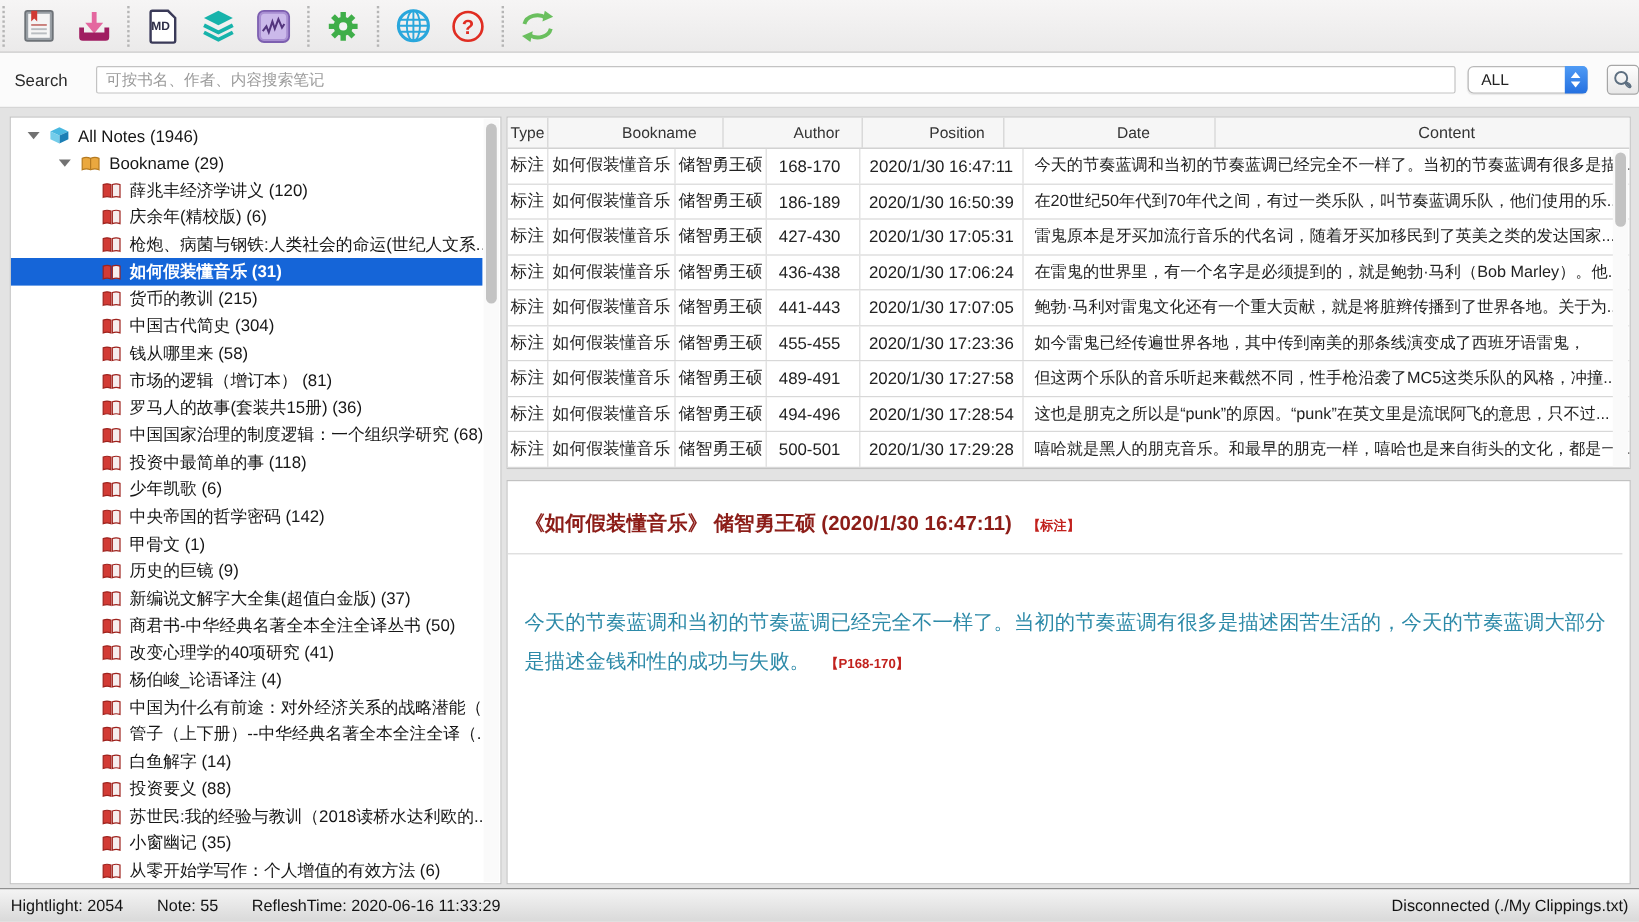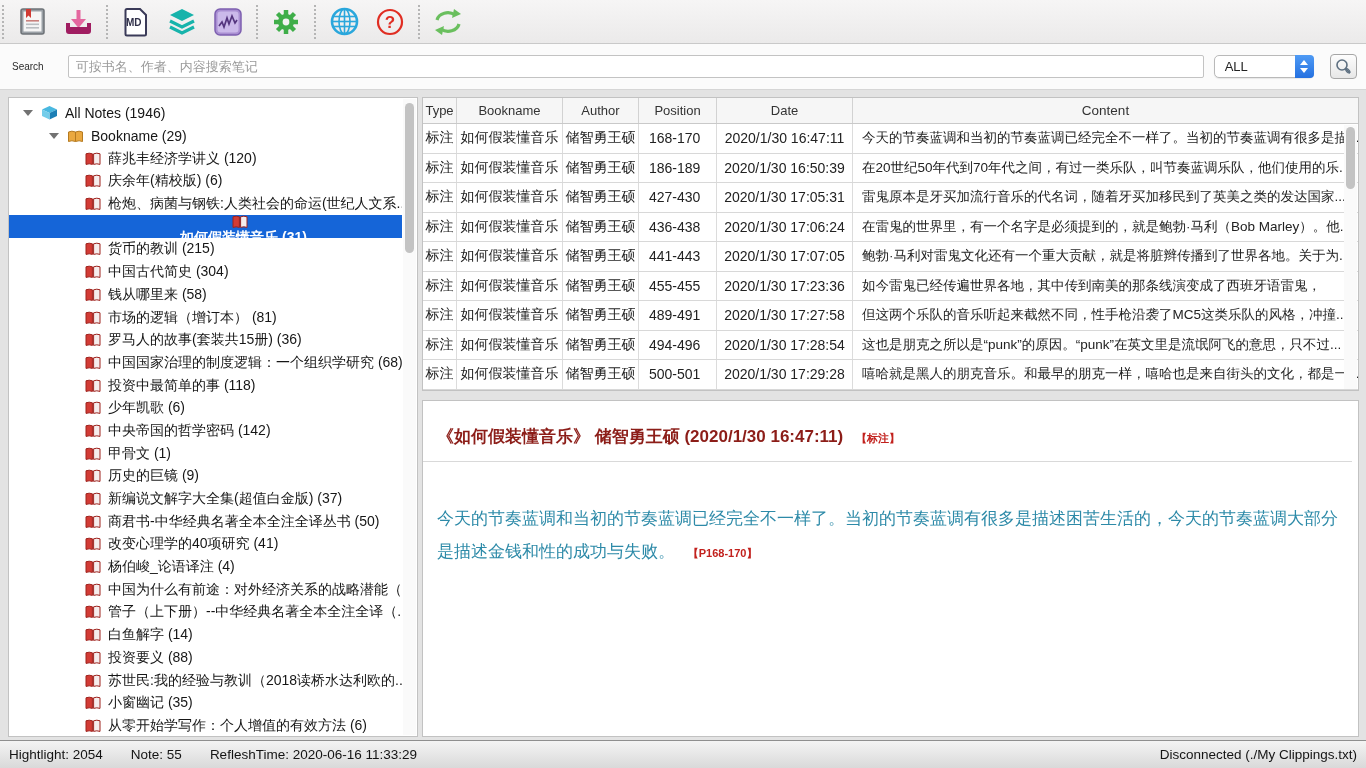--- a/index.html
+++ b/index.html
@@ -14,21 +14,21 @@
   .sep.first { margin-left:2px; }
   .tool-btn { width:34px; height:34px; display:flex; align-items:center; justify-content:center;
     margin:0 6px; position:relative; }
   .tool-btn svg { display:block; }
   .md-label { position:absolute; font-size:10px; font-weight:bold; color:#2e2e48; top:12px; left:7px; letter-spacing:0; }
   .help-glyph { position:absolute; font-size:17px; font-weight:bold; color:#e02d22; top:8px; left:0; right:0; text-align:center; }
 
   
   .searchbar { position:absolute; top:44px; left:0; right:0; height:46px; background:#fbfbfb;
     border-bottom:1px solid #d6d6d6; display:flex; align-items:center; }
-  .search-label { font-size:10px; color:#2b2b2b; margin-left:12px; }
+  .search-label { font-size:14px; color:#2b2b2b; margin-left:12px; }
   .search-input { margin-left:24px; width:1136px; height:23px; border:1px solid #c3c3c3; border-radius:2px;
     font-size:13px; padding:0 7px; color:#333; background:#fff; outline:none; }
   .search-input::placeholder { color:#9a9a9a; }
   .filter-select { margin-left:10px; width:100px; height:23px; background:#fff; border:1px solid #b9b9b9;
     border-radius:5px; display:flex; align-items:center; position:relative; box-shadow:0 1px 1px rgba(0,0,0,.08); }
   .filter-value { font-size:13px; color:#222; margin-left:10px; flex:1; }
   .stepper { width:19px; height:23px; background:linear-gradient(#4f9bf5,#2470e0); border-radius:0 4px 4px 0;
     position:relative; margin-right:-1px; }
   .stepper .up { position:absolute; left:5px; top:5px; width:0; height:0;
     border-left:4.5px solid transparent; border-right:4.5px solid transparent; border-bottom:5px solid #fff; }
@@ -45,29 +45,29 @@
     border:1px solid #c2c2c2; overflow:hidden; }
   .tree { padding-top:4px; padding-right:15px; }
   .tree-row { display:flex; align-items:center; height:22.7px; font-size:14px; color:#161616; white-space:nowrap; }
   .tree-row .tri { width:0; height:0; border-left:5px solid transparent; border-right:5px solid transparent;
     border-top:6px solid #727272; margin-right:8px; flex:0 0 auto; }
   .tree-row .t-icon { flex:0 0 auto; margin-right:7px; }
   .tree-label { overflow:hidden; }
   .row-root { padding-left:14px; }
   .row-group { padding-left:40px; }
   .row-book { padding-left:76px; }
-  .tree-row.selected { background:#1565d8; color:#fff; font-weight:bold;flex-direction:column; }
+  .tree-row.selected { background:#1565d8; color:#fff; font-weight:bold; }
   .sb-scroll { position:absolute; right:1px; top:1px; bottom:1px; width:13px; background:#fafafa; }
   .sb-thumb { position:absolute; right:2px; top:4px; width:9px; height:150px; border-radius:5px; background:#c3c3c3; }
 
   
   .table-panel { position:absolute; left:422px; top:7px; width:937px; height:294px; background:#fff;
     border:1px solid #c2c2c2; overflow:hidden; }
   .thead { display:flex; height:26px; background:#f6f6f6; border-bottom:1px solid #c9c9c9;
-    font-size:13px; color:#333; }
+    font-size:13px; color:#333;gap:40px; }
   .thead .cell { display:flex; align-items:center; justify-content:center; border-right:1px solid #d2d2d2; }
   .trow { display:flex; height:29.5px; border-bottom:1px solid #d8d8d8; font-size:14px; color:#222; }
   .trow .cell { display:flex; align-items:center; border-right:1px solid #dcdcdc; overflow:hidden; white-space:nowrap; }
   .c-type { width:34px; justify-content:center; }
   .c-book { width:106px; justify-content:center; }
   .c-author { width:76px; justify-content:center; }
   .c-pos { width:78px; padding-left:10px; }
   .c-date { width:136px; justify-content:center; }
   .c-content { flex:1; padding-left:9px; font-size:13.5px; border-right:none !important; }
   .tb-scroll { position:absolute; right:1px; top:27px; bottom:1px; width:13px; background:#fafafa; }

